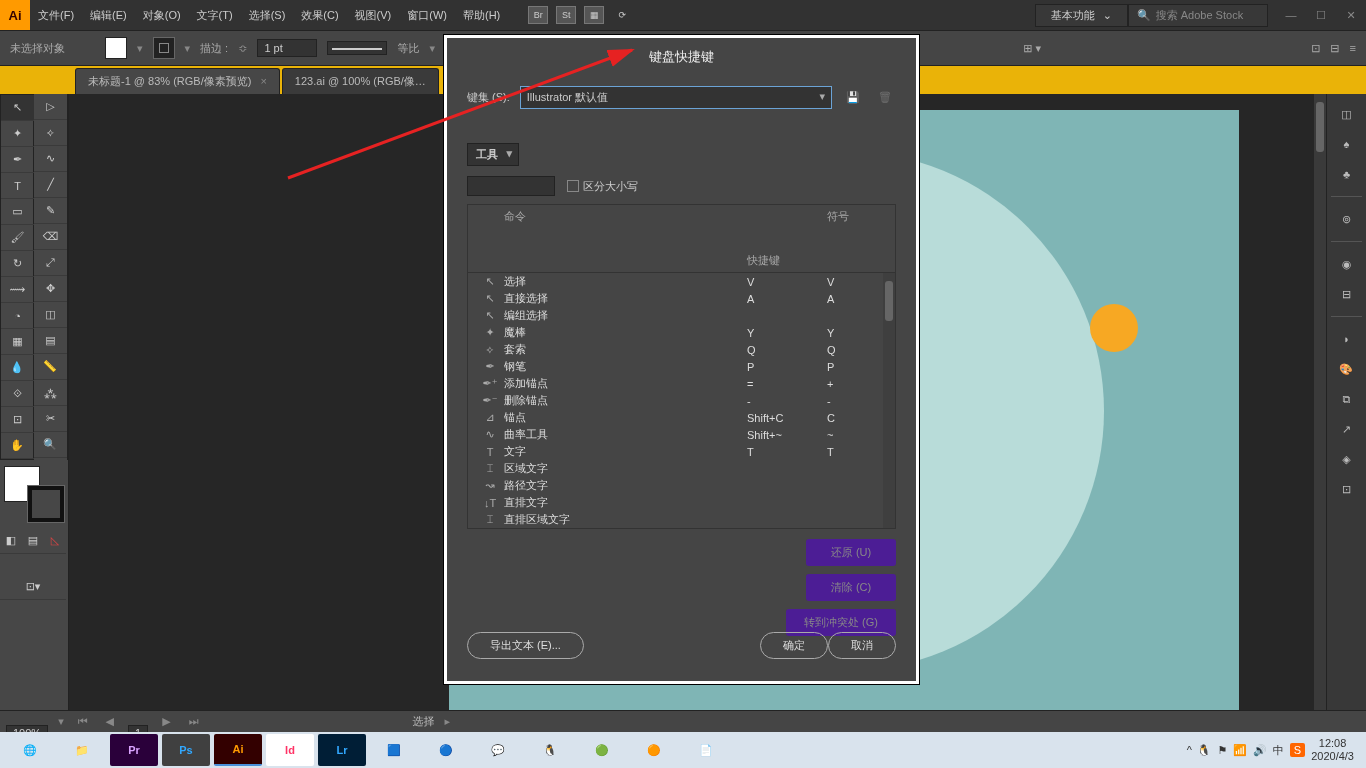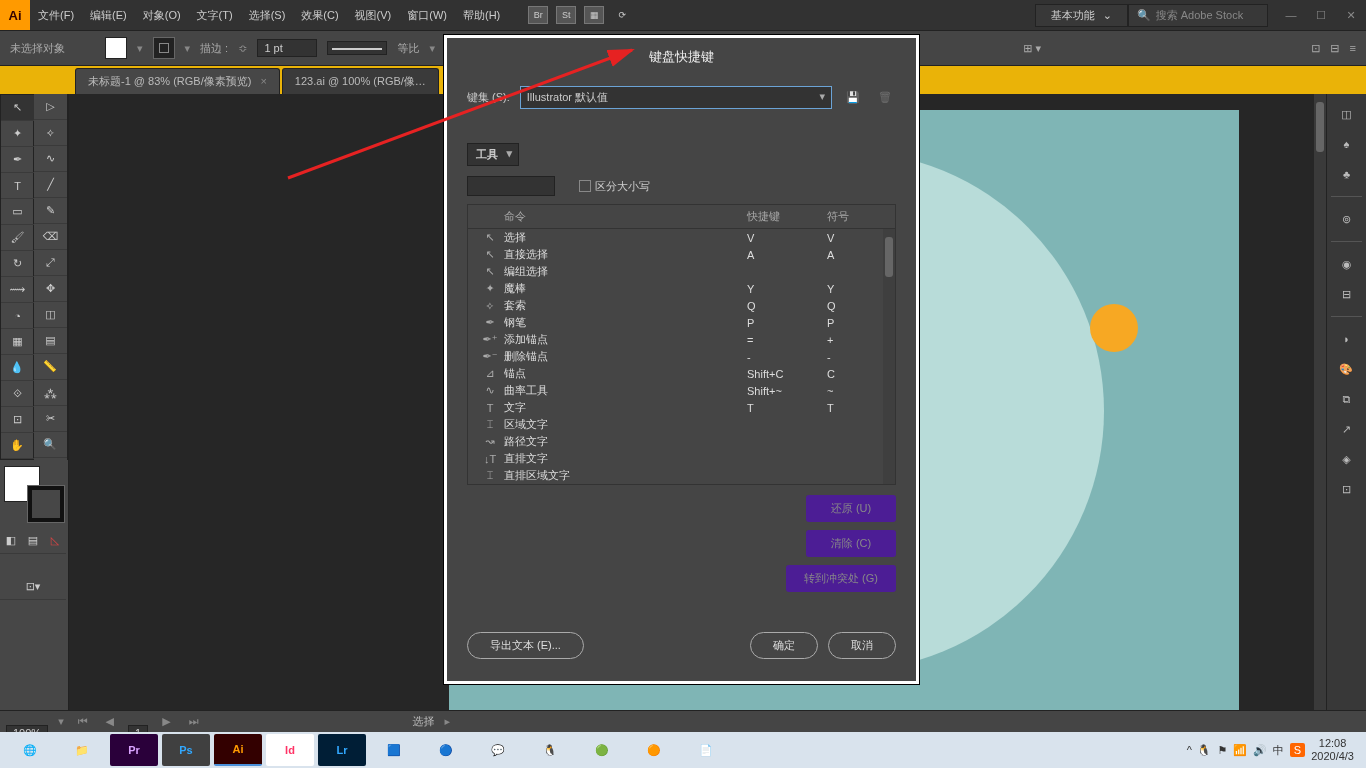--- a/index.html
+++ b/index.html
@@ -64,42 +64,42 @@
 .dialog { position:absolute; left:444px; top:35px; width:475px; height:649px; background:#454545; border:3px solid #fff; box-shadow:0 0 0 1px #000; color:#ccc;}
 .dialog-title { text-align:center; padding:10px; font-size:13px; color:#eee;}
 .dialog-body { padding:0 20px; }
 .field-row { display:flex; align-items:center; gap:10px; margin:10px 0;}
 .label { color:#ccc; }
 .selectbox { flex:1; background:#333; border:1px solid #6ba3d6; padding:3px 6px; color:#ccc; position:relative;}
 .selectbox::after{content:"▾"; position:absolute; right:6px; top:3px; color:#aaa;}
 .small-sel { background:#333; border:1px solid #222; padding:3px 20px 3px 8px; color:#ccc; position:relative;font-weight:bold;}
 .small-sel::after{content:"▾"; position:absolute; right:6px; top:3px; color:#aaa;}
 .icon-btn { width:22px; height:20px; display:flex;align-items:center;justify-content:center; color:#aaa;}
-.search-row { display:flex; align-items:center; gap:24px; margin-top:10px;}
+.search-row { display:flex; align-items:center; gap:12px; margin-top:10px;}
 .search-in { background:#333; border:1px solid #222; padding:3px 6px 3px 26px; color:#ccc; width:88px; position:relative;}
 .search-wrap{position:relative;}
 .search-wrap::before{content:"🔍"; position:absolute; left:6px; top:3px; color:#888; font-size:10px;}
 .checkbox { width:12px; height:12px; border:1px solid #888; display:inline-block; margin-right:4px;}
 .grid { border:1px solid #333; margin-top:8px;}
 .grid-head { display:flex; color:#aaa; padding:4px 8px; border-bottom:1px solid #333;}
 .grid-head div:nth-child(1){flex:0 0 28px;}
 .grid-head div:nth-child(2){flex:1;}
-.grid-head div:nth-child(3){flex:0 0 80px;}
+.grid-head div:nth-child(3){flex:0 0 80px;margin-top:44px;}
 .grid-head div:nth-child(4){flex:0 0 60px;}
 .grid-body { max-height:268px; overflow:hidden; position:relative;}
 .row { display:flex; align-items:center; padding:1px 8px; color:#ddd;}
 .row .ic{flex:0 0 28px; text-align:center; color:#aaa;}
 .row .nm{flex:1;}
 .row .sc{flex:0 0 80px;}
 .row .sy{flex:0 0 60px;}
 .action-btns { display:flex; flex-direction:column; align-items:flex-end; gap:8px; margin-top:10px;}
 .btn-ghost { background:#4c1d95; border:none; color:#888; padding:6px 18px; border-radius:3px; min-width:90px;}
 .dialog-foot { display:flex; justify-content:space-between; padding:12px 20px; position:absolute; bottom:10px; left:0; right:0;}
 .btn-outline { background:transparent; border:1px solid #aaa; color:#ddd; padding:5px 22px; border-radius:14px;}
-.foot-right { display:flex; gap:10px;}
+.foot-right { display:flex; }
 .scrollbar-v{position:absolute; right:0; top:0; bottom:0; width:12px; background:#3a3a3a;}
 .scrollbar-thumb{position:absolute; right:2px; top:8px; width:8px; height:50px; background:#666; border-radius:3px;}
 
 
 .arrow { position:absolute; z-index:100; pointer-events:none;}
 
 
 .statusbar { position:absolute; bottom:0; left:0; right:0; height:22px; background:#454545; border-top:1px solid #222; display:flex; align-items:center; color:#bbb; padding:0 6px; gap:10px;}
 .zoom-sel{ background:#333; border:1px solid #222; padding:1px 6px; color:#ccc;margin-top:23px;}
 .nav-btn{ color:#888; padding:0 4px;}

